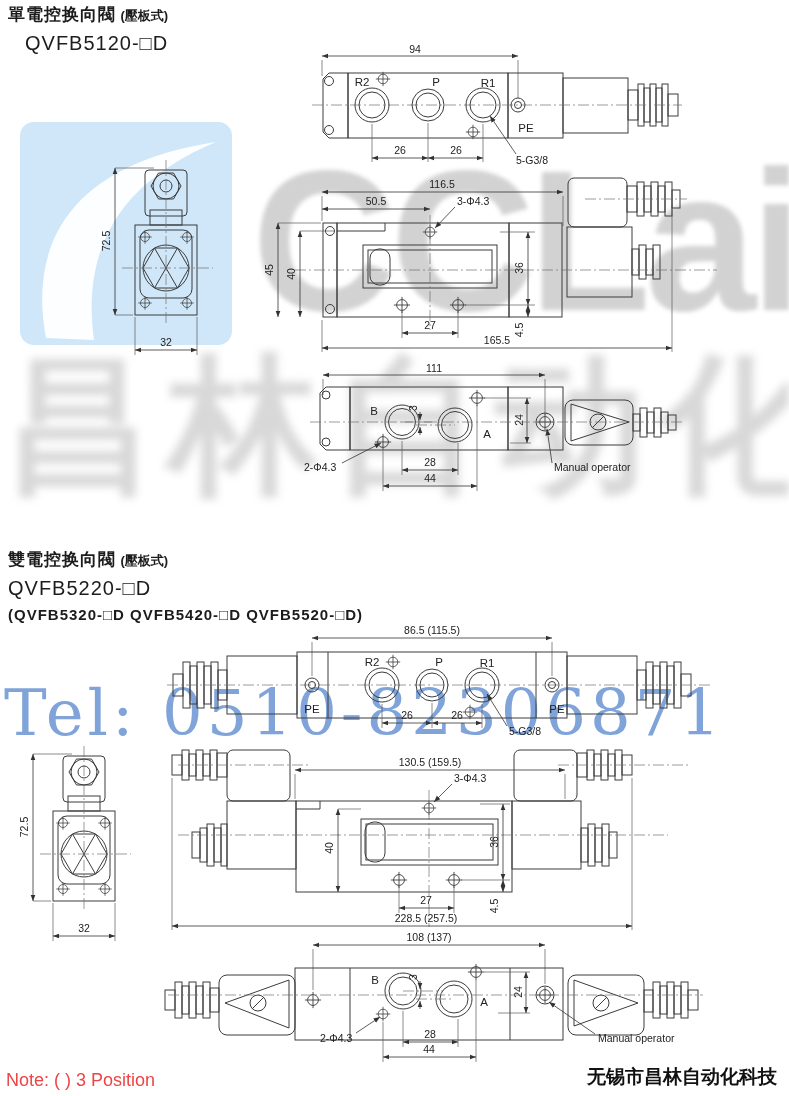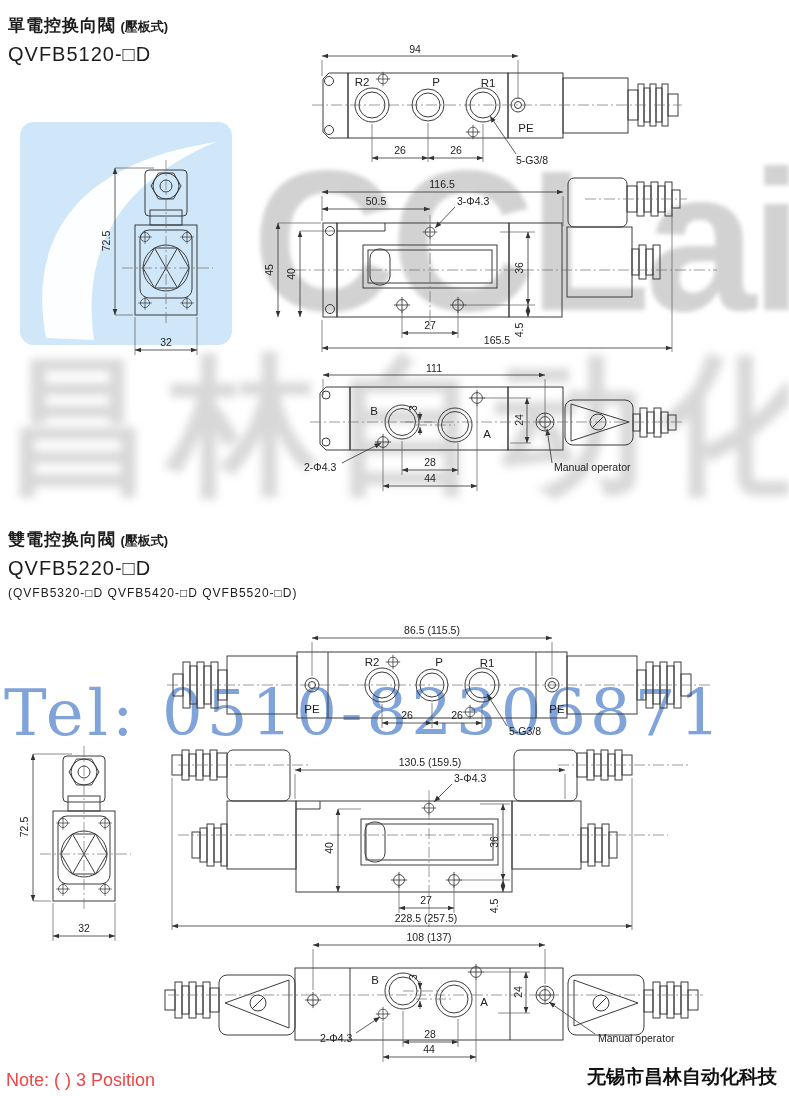--- a/index.html
+++ b/index.html
@@ -19,21 +19,21 @@
      font-family:"DejaVu Serif",serif;font-size:64px;color:rgba(106,148,210,0.85);
      letter-spacing:4px;filter:blur(.6px);}
   .wm-tel{top:676px;}
   .wm-fax{top:780px;}
 
   
   .sec-head{position:absolute;left:8px;}
   .sec-title{font-size:17px;font-weight:600;color:#1c1c1c;letter-spacing:1px;}
   .sec-sub{font-size:13px;font-weight:600;color:#1c1c1c;}
   .model{font-size:20px;color:#1c1c1c;letter-spacing:1px;margin-top:6px;}
-  .model-alt{font-size:12px;color:#1c1c1c;letter-spacing:1px;margin-top:6px;}
+  .model-alt{font-size:15px;color:#1c1c1c;letter-spacing:1px;margin-top:6px;font-weight:bold;}
 
   
   .note{position:absolute;left:6px;top:1070px;font-size:18px;color:#ef4444;}
   .company{position:absolute;right:12px;top:1064px;font-size:19px;font-weight:bold;color:#111;margin-left:32px;}
 
   
   svg.drw{position:absolute;overflow:visible;}
   .ln{stroke:#3c3c3c;stroke-width:1;fill:none;}
   .thin{stroke:#5a5a5a;stroke-width:.7;fill:none;}
   .cl{stroke:#707070;stroke-width:.7;fill:none;stroke-dasharray:11 3 2 3;}
@@ -65,21 +65,21 @@
 
   <div class="wm-logo-box">
     <svg width="212" height="223" viewBox="0 0 212 223">
       <path d="M 26 216 C 8 120 52 42 196 20 C 96 62 62 130 74 218 Z" fill="#ffffff" opacity="0.95"></path>
     </svg>
   </div>
   <div class="wm-cclair">CCLair</div>
   <div class="wm-cn">昌林自动化</div>
   <div class="wm-blue wm-tel">Tel: 0510-82306871</div>
 
-  <div class="sec-head" style="top:14px;">
+  <div class="sec-head" style="top:3px;text-align:right;">
     <span class="sec-title">單電控换向閥</span>
     <span class="sec-sub">(壓板式)</span>
     <div class="model">QVFB5120-□D</div>
   </div>
 
   <svg class="drw" style="left:310px;top:42px;" width="375" height="138" viewBox="0 0 375 138">
     <g class="dim">
       <line class="thin" x1="12" y1="18" x2="12" y2="34"></line>
       <line class="thin" x1="208" y1="18" x2="208" y2="56"></line>
       <line x1="12" y1="14" x2="208" y2="14" marker-start="url(#arr)" marker-end="url(#arr)"></line>
@@ -304,21 +304,21 @@
     <g class="dim">
       <line class="thin" x1="87" y1="88" x2="87" y2="128"></line>
       <line class="thin" x1="181" y1="42" x2="181" y2="128"></line>
       <line x1="87" y1="123" x2="181" y2="123" marker-start="url(#arr)" marker-end="url(#arr)"></line>
     </g>
     <text class="dt" x="134" y="119" text-anchor="middle">44</text>
     <line class="dim" x1="251" y1="66" x2="256" y2="100" marker-start="url(#arr)"></line>
     <text class="dt" x="258" y="108" text-anchor="start">Manual operator</text>
   </svg>
 
-  <div class="sec-head" style="top:528px;">
+  <div class="sec-head" style="top:548px;">
     <span class="sec-title">雙電控换向閥</span>
     <span class="sec-sub">(壓板式)</span>
     <div class="model">QVFB5220-□D</div>
     <div class="model-alt">(QVFB5320-□D  QVFB5420-□D  QVFB5520-□D)</div>
   </div>
 
   <svg class="drw" style="left:165px;top:622px;" width="550" height="126" viewBox="0 0 550 126">
     <g class="dim">
       <line class="thin" x1="147" y1="20" x2="147" y2="54"></line>
       <line class="thin" x1="387" y1="20" x2="387" y2="54"></line>

